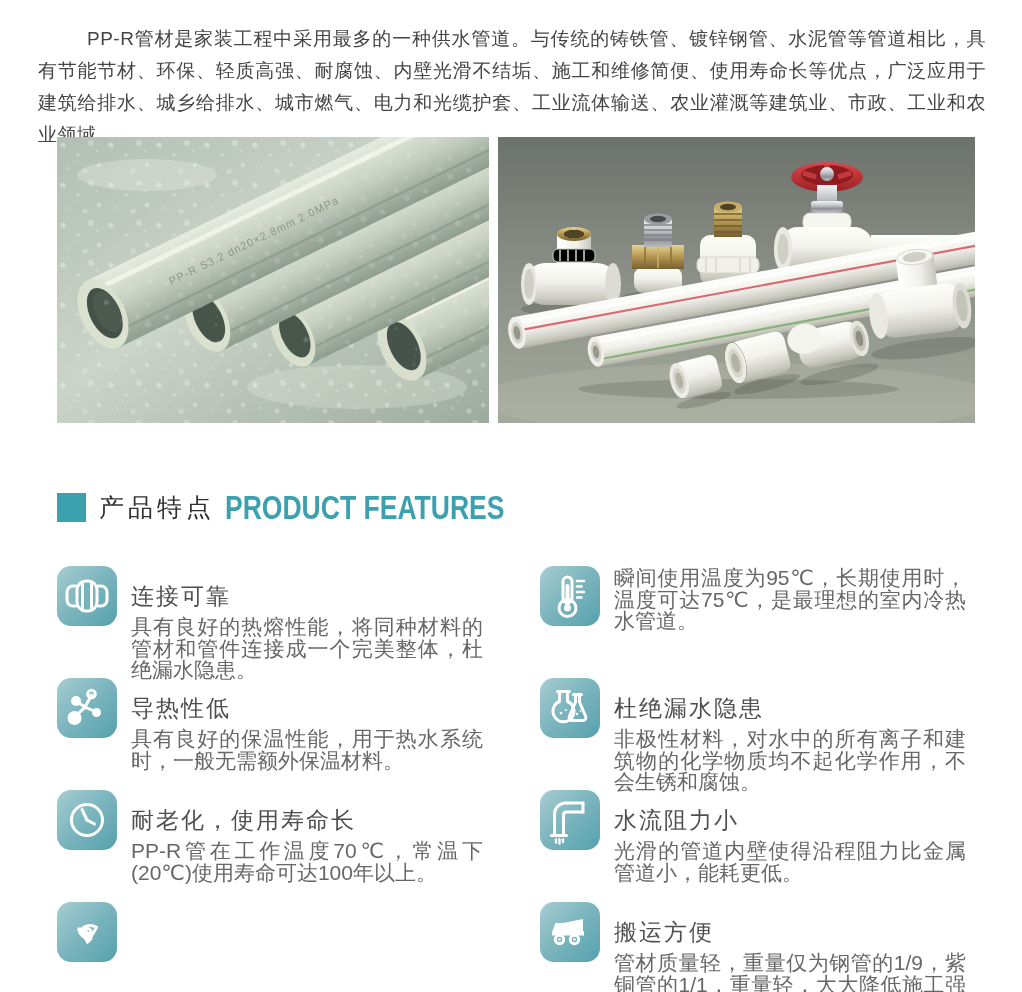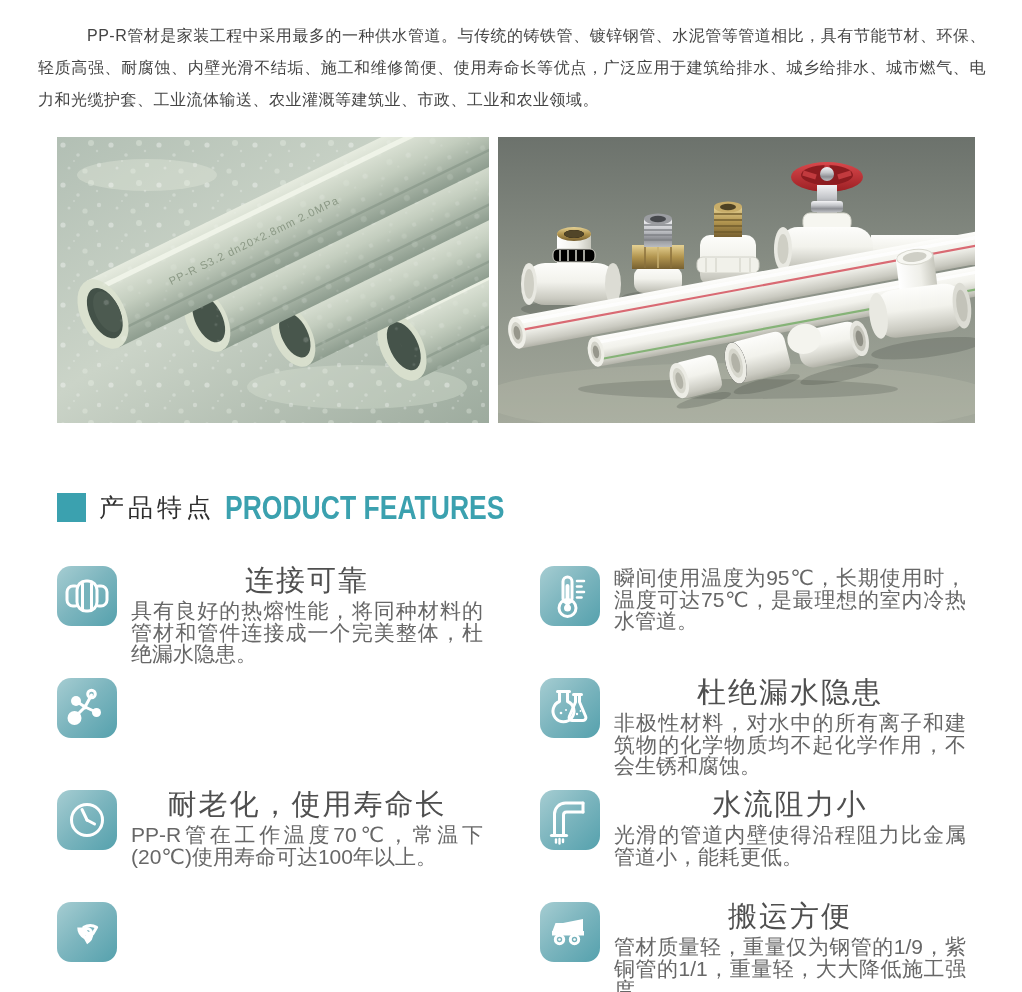--- a/index.html
+++ b/index.html
@@ -1,21 +1,21 @@
 <!DOCTYPE html>
 <html><head>
 <meta charset="utf-8">
 <style>
   html,body{margin:0;padding:0;background:#fff;}
   body{font-family:"Liberation Sans","DejaVu Sans",sans-serif;}
   .page{position:relative;width:1022px;height:992px;background:#fff;overflow:hidden;}
 
   
   .intro{position:absolute;top:4px;left:38px;width:948px;
-    font-size:16px;line-height:32px;color:#454545;
+    font-size:19px;line-height:32px;color:#454545;
     text-align:justify;text-indent:49px;letter-spacing:.5px;}
 
   
   .photos{position:absolute;top:137px;left:57px;display:flex;gap:9px;}
   .photo{display:block;}
 
   
   .section-header{position:absolute;top:490px;left:57px;display:flex;align-items:center;height:34px;}
   .hdr-square{width:29px;height:29px;background:#3ba1af;flex:0 0 auto;}
   .hdr-cn{font-size:25px;color:#2f2f2f;letter-spacing:4px;margin-left:13px;white-space:nowrap;}
@@ -25,22 +25,22 @@
 
   
   .features{position:absolute;top:566px;left:57px;display:grid;
     grid-template-columns:483px 435px;grid-auto-rows:112px;}
   .feature{display:flex;align-items:flex-start;}
   .tile{width:60px;height:60px;border-radius:14px;flex:0 0 auto;
     background:linear-gradient(135deg,#a6cdd2 0%,#7cb5be 48%,#55a1ad 100%);
     display:flex;align-items:center;justify-content:center;}
   .tile svg{display:block;}
   .ftext{margin-left:14px;padding-top:1px;}
-  .ftitle{font-size:29px;line-height:27px;color:#4f4f4f;letter-spacing:2px;
-    margin:0 0 6px 0;white-space:nowrap;text-align:center;}
+  .ftitle{font-size:23px;line-height:27px;color:#4f4f4f;letter-spacing:2px;
+    margin:16px 0 6px 0;white-space:nowrap;}
   .fdesc{font-size:21px;line-height:21.5px;color:#676767;width:352px;
     text-align:justify;}
   .ic{stroke:#fff;fill:none;stroke-width:3;stroke-linecap:round;stroke-linejoin:round;}
 </style>
 </head>
 <body>
 
 <div class="page">
 
   <p class="intro">PP-R管材是家装工程中采用最多的一种供水管道。与传统的铸铁管、镀锌钢管、水泥管等管道相比，具有节能节材、环保、轻质高强、耐腐蚀、内壁光滑不结垢、施工和维修简便、使用寿命长等优点，广泛应用于建筑给排水、城乡给排水、城市燃气、电力和光缆护套、工业流体输送、农业灌溉等建筑业、市政、工业和农业领域。</p>
@@ -330,20 +330,24 @@
             <line x1="24" y1="25" x2="35" y2="30"></line>
             <line x1="24" y1="25" x2="30.5" y2="13"></line>
             <circle cx="15" cy="19" r="5" fill="#fff" stroke="none"></circle>
             <circle cx="13.5" cy="36" r="7" fill="#fff" stroke="none"></circle>
             <circle cx="35.5" cy="30.5" r="4.5" fill="#fff" stroke="none"></circle>
             <circle cx="30.5" cy="12" r="3.8"></circle>
             <circle cx="24" cy="25" r="2.4" fill="#fff" stroke="none"></circle>
           </g>
         </svg>
       </div>
+      <div class="ftext">
+        <div class="ftitle">导热性低</div>
+        <div class="fdesc">具有良好的保温性能，用于热水系统时，一般无需额外保温材料。</div>
+      </div>
     </div>
 
     <div class="feature">
       <div class="tile">
         <svg width="52" height="52" viewBox="0 0 52 52">
           <g class="ic" stroke-width="2.8">
             <path d="M15.5 10 v9.5 a10.5 10.5 0 1 0 8 0 V10"></path>
             <line x1="13.5" y1="9.5" x2="25.5" y2="9.5"></line>
             <circle cx="17" cy="31" r="1.3" fill="#fff" stroke="none"></circle>
             <circle cx="22" cy="28" r="1" fill="#fff" stroke="none"></circle>

